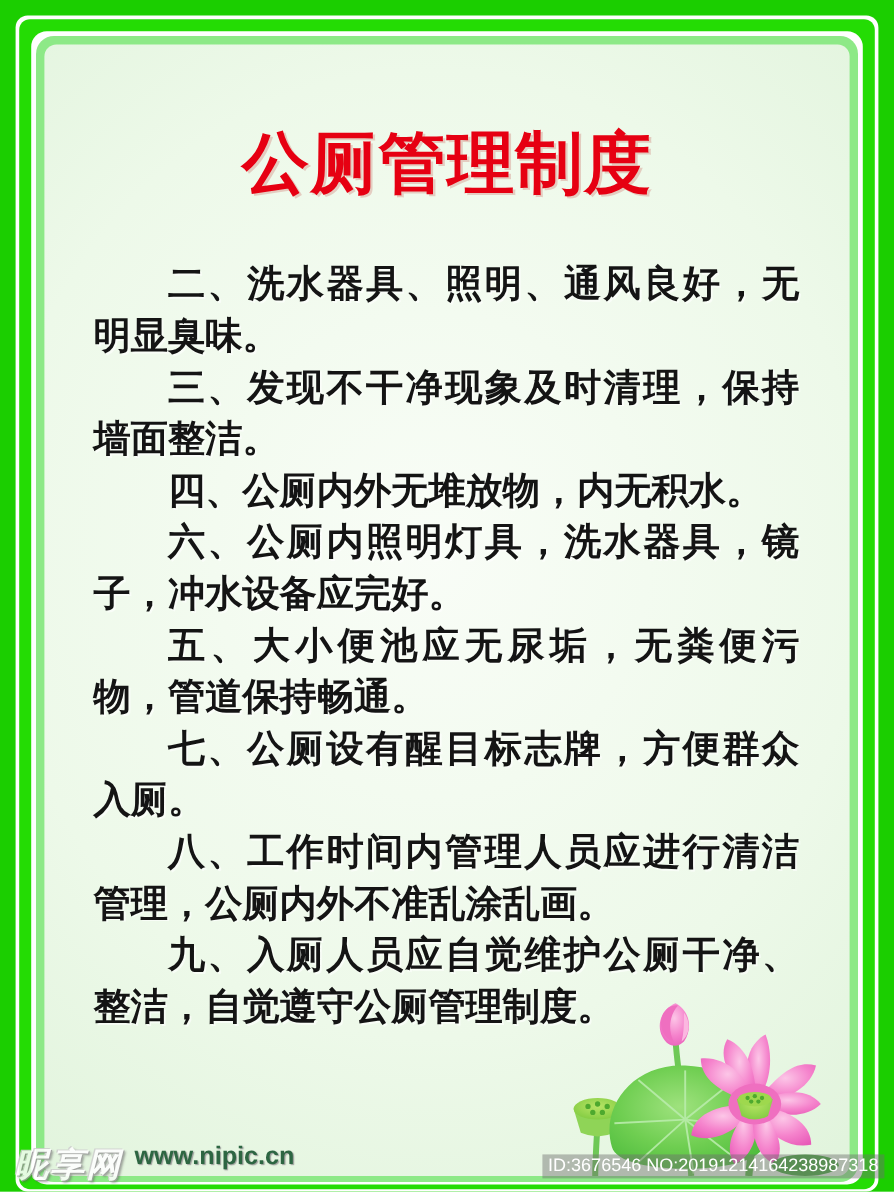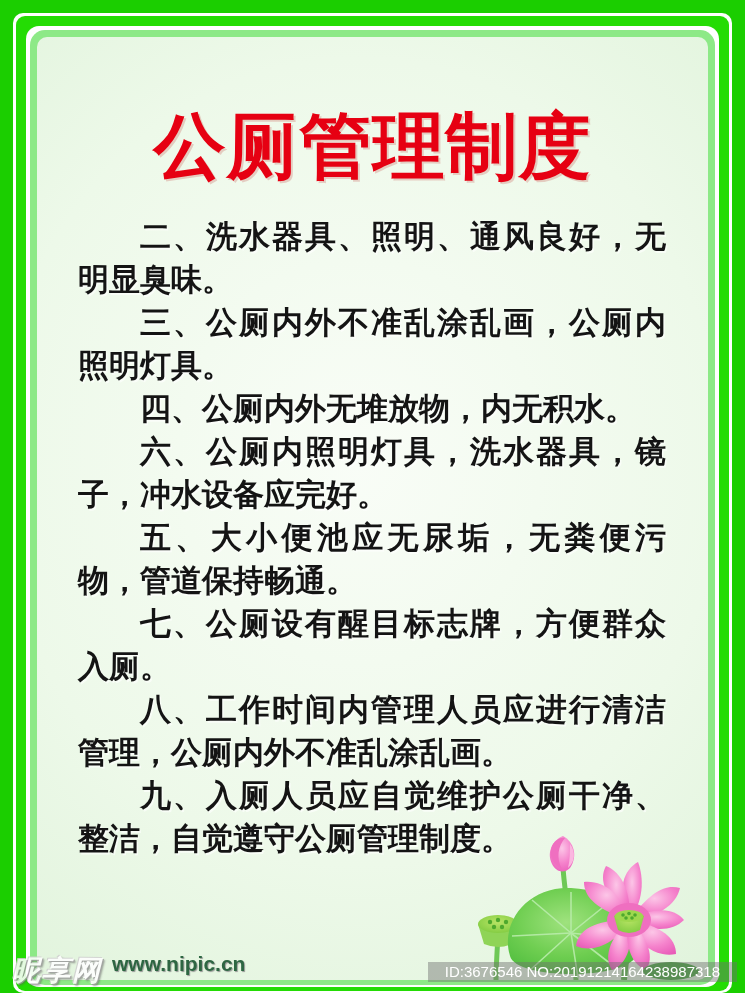--- a/index.html
+++ b/index.html
@@ -33,21 +33,21 @@
   .panel {
     position: absolute; top: 37px; left: 37px; right: 37px; bottom: 13px;
     border-radius: 10px;
     background: radial-gradient(120% 95% at 48% 45%,
                 #f9fdf7 0%, #edf9e9 45%, #ddf2d8 80%, #d5efd0 100%);
     overflow: hidden;
   }
   .title {
     position: absolute; top: 62px; left: 0; right: 0;
     text-align: center;
-    font-size: 72px; font-weight: 900;
+    font-size: 56px; font-weight: 900;
     color: #E60012;
     letter-spacing: 1px;
     text-shadow: 2px 2px 0 rgba(180,0,0,0.18);
     white-space: nowrap;
   }
   .rules {
     position: absolute; top: 178px; left: 41px; right: 42px;
     font-size: 31px; line-height: 43px;
     font-weight: 700; color: #141414;
     text-align: justify;
@@ -75,40 +75,40 @@
   .site-url {
     font-size: 21px; font-weight: 700; 
     color: #14532d;
     text-shadow: 1px 1px 1px #8c8c8c;
   }
   .id-badge {
     position: absolute; right: 8px; top: 962px;
     background: rgba(110,110,110,0.45);
     color: #ffffff;
     font-size: 15px; line-height: 20px;
-    padding: 0 17px;
+    padding: 0 5px;
     z-index: 40;
     white-space: nowrap;
   }
 </style>
 </head>
 <body>
 
 <div class="poster">
   <div class="frame-white1"></div>
   <div class="frame-green2"></div>
   <div class="frame-white2"></div>
   <div class="frame-soft"></div>
 
   <div class="panel">
     <div class="title">公厕管理制度</div>
 
     <div class="rules">
         <p>二、洗水器具、照明、通风良好，无明显臭味。</p>
-        <p>三、公厕内外不准乱涂乱画，公厕内照明灯具。</p>
+        <p>三、发现不干净现象及时清理，保持墙面整洁。</p>
         <p>四、公厕内外无堆放物，内无积水。</p>
         <p>六、公厕内照明灯具，洗水器具，镜子，冲水设备应完好。</p>
         <p>五、大小便池应无尿垢，无粪便污物，管道保持畅通。</p>
         <p>七、公厕设有醒目标志牌，方便群众入厕。</p>
         <p>八、工作时间内管理人员应进行清洁管理，公厕内外不准乱涂乱画。</p>
         <p>九、入厕人员应自觉维护公厕干净、整洁，自觉遵守公厕管理制度。</p>
       </div>
 
     <svg class="lotus" viewBox="0 0 240 152">
       <defs>

